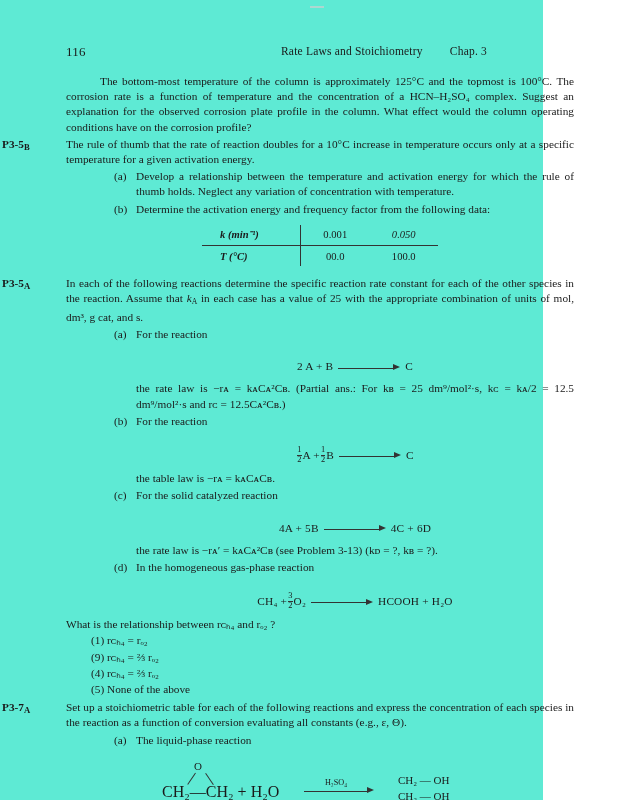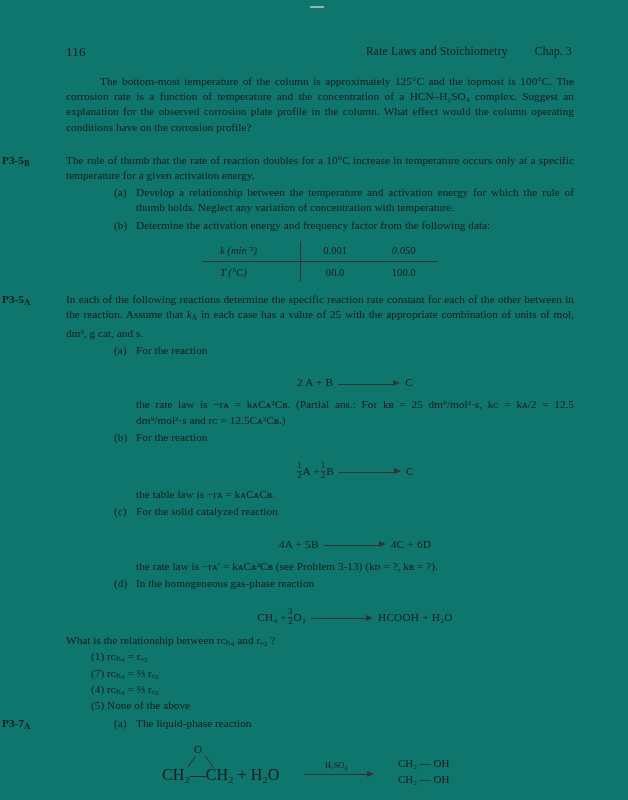--- a/index.html
+++ b/index.html
@@ -10,23 +10,23 @@
   body {
     width: 628px;
     height: 800px;
     font-family: "Liberation Serif", serif;
     color: #1a1a1a;
     position: relative;
     overflow: hidden;
   }
   .page {
     position: relative;
-    width: 628px;
+    width: 543px;
     height: 800px;
-    background: #0f766e;
+    background: #5eead4;
   }
   
   .scan-mark {
     position: absolute;
     top: 6px;
     left: 310px;
     width: 14px;
     height: 2px;
     background: #cfcfcf;
     opacity: .7;
@@ -151,20 +151,21 @@
   .datatable td {
     padding: 2px 6px;
     vertical-align: middle;
   }
   .datatable .lab {
     width: 92px;
     text-align: left;
     padding-left: 18px;
     border-right: 1px solid #333;
     font-style: italic;
+    font-weight: bold;
   }
   .datatable .v {
     text-align: center;
     width: 70px;
   }
   .datatable tr.top td {
     border-bottom: 1px solid #333;
     padding-bottom: 3px;
   }
   .datatable tr.bot td {
@@ -280,21 +281,21 @@
       <span class="chap">Chap. 3</span>
     </div>
   </div>
 
   <div class="body">
 
     <div class="block">
       <p class="p first-indent">The bottom-most temperature of the column is approximately 125°C and the topmost is 100°C. The corrosion rate is a function of temperature and the concentration of a HCN–H₂SO₄ complex. Suggest an explanation for the observed corrosion plate profile in the column. What effect would the column operating conditions have on the corrosion profile?</p>
     </div>
 
-    <div class="block" style="margin-top:18px;">
+    <div class="block" style="margin-top:2px;">
       <div class="tag">
         <span>P3-5</span><sub>B</sub>
       </div>
       <p class="p">The rule of thumb that the rate of reaction doubles for a 10°C increase in temperature occurs only at a specific temperature for a given activation energy.</p>
 
       <div class="sub">
         <span class="lbl">(a)</span>
         <span>Develop a relationship between the temperature and activation energy for which the rule of thumb holds. Neglect any variation of concentration with temperature.</span>
       </div>
 
@@ -317,21 +318,21 @@
         </tr>
       </tbody>
         </table>
     </div>
 
     <div class="block" style="margin-top:4px;">
       <div class="tag">
         <span>P3-5</span><sub>A</sub>
       </div>
       <p class="p">
-        <span>In each of the following reactions determine the specific reaction rate constant for each of the other between in the reaction. Assume that </span><span class="ital">k</span><sub>A</sub><span> in each case has a value of 25 with the appropriate combination of units of mol, dm³, g cat, and s.</span>
+        <span>In each of the following reactions determine the specific reaction rate constant for each of the other species in the reaction. Assume that </span><span class="ital">k</span><sub>A</sub><span> in each case has a value of 25 with the appropriate combination of units of mol, dm³, g cat, and s.</span>
       </p>
 
       <div class="sub">
         <span class="lbl">(a)</span>
         <span>For the reaction</span>
         <div class="center">
           <span class="eq">2 A + B</span><span class="arrow"></span><span class="eq">C</span>
         </div>
         <div class="p">the rate law is −rᴀ = kᴀCᴀ²Cʙ. (Partial ans.: For kʙ = 25 dm⁹/mol²·s, kᴄ = kᴀ/2 = 12.5 dm⁹/mol²·s and rᴄ = 12.5Cᴀ²Cʙ.)</div>
       </div>
@@ -363,30 +364,31 @@
           <span class="eq">
             <span>CH₄ +</span><span class="frac"><span class="n">3</span><span class="d">2</span></span><span>O₂</span>
           </span><span class="arrow"></span><span class="eq">HCOOH + H₂O</span>
         </div>
       </div>
 
       <div class="p" style="margin-top:4px;">What is the relationship between rᴄₕ₄ and rₒ₂ ?</div>
 
       <div class="numlist">
         <div class="li">(1)  rᴄₕ₄ = rₒ₂</div>
-        <div class="li">(7)  rᴄₕ₄ = ⅔ rₒ₂</div>
+        <div class="li">(9)  rᴄₕ₄ = ⅔ rₒ₂</div>
         <div class="li">(4)  rᴄₕ₄ = ⅔ rₒ₂</div>
         <div class="li">(5)  None of the above</div>
       </div>
     </div>
 
     <div class="block" style="margin-top:3px;">
       <div class="tag">
         <span>P3-7</span><sub>A</sub>
       </div>
+      <p class="p">Set up a stoichiometric table for each of the following reactions and express the concentration of each species in the reaction as a function of conversion evaluating all constants (e.g., ε, Θ).</p>
 
       <div class="sub">
         <span class="lbl">(a)</span>
         <span>The liquid-phase reaction</span>
       </div>
 
       <div class="structure">
         <div class="epox-o">O</div>
         <div class="epox-v1"></div>
         <div class="epox-v2"></div>

